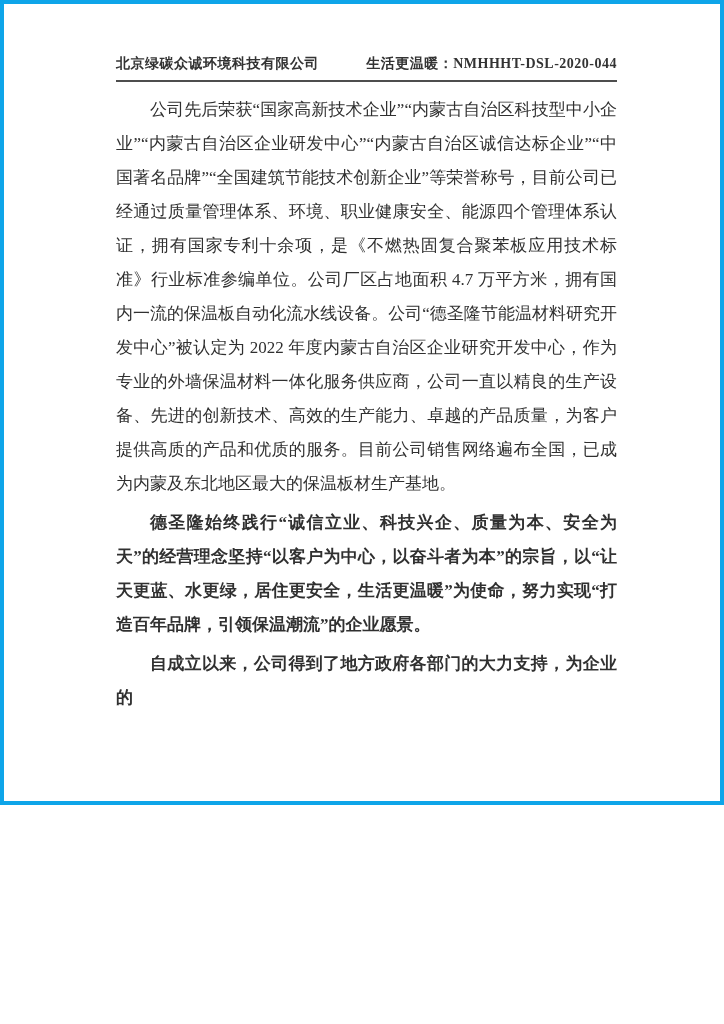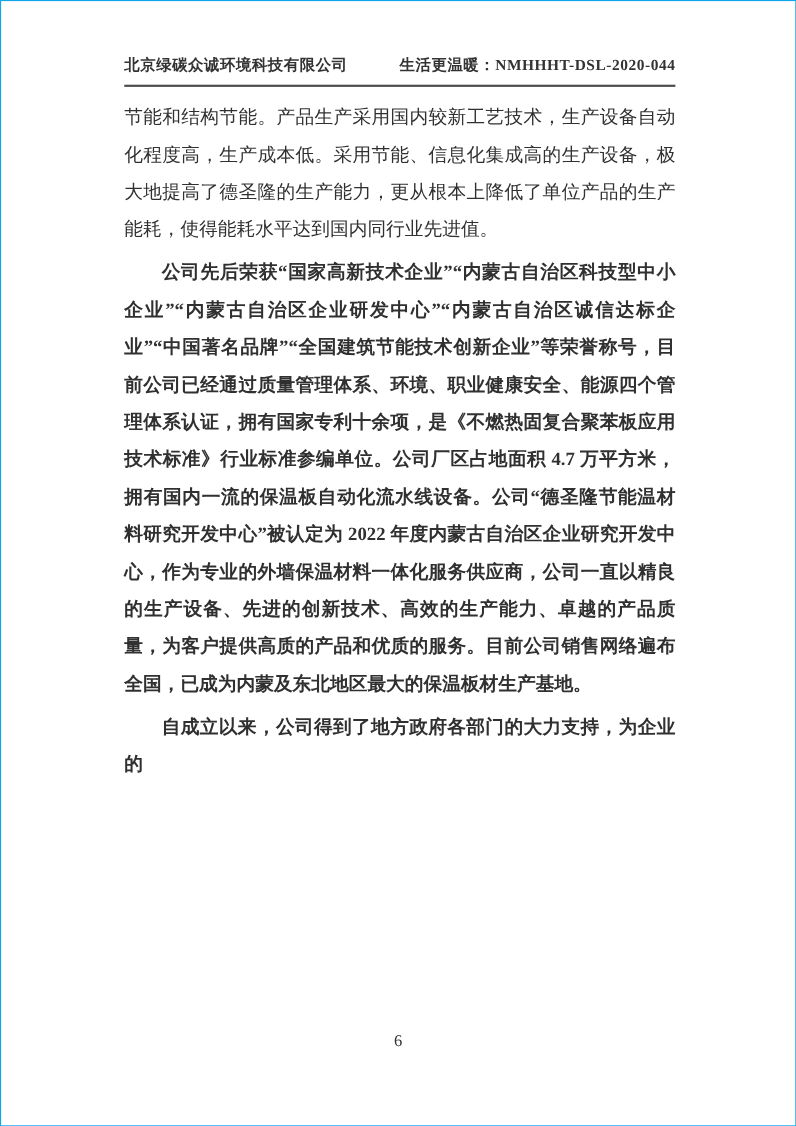--- a/index.html
+++ b/index.html
@@ -1,26 +1,26 @@
 <!DOCTYPE html>
 <html><head>
 <meta charset="utf-8">
 <title>Document Page</title>
 <style>
   html, body { margin: 0; padding: 0; background: #ffffff; }
   .page {
     position: relative;
     width: 724px;
-    height: 1024px;
+    height: 805px;
     background: #ffffff;
     font-family: "Liberation Serif", "DejaVu Serif", serif;
     color: #2f2f2f;
     overflow: hidden;
     box-sizing: border-box;
-    border: 1px solid #0ea5e9;
+    border: 4px solid #0ea5e9;
   }
   .content {
     position: absolute;
     left: 112px;
     top: 50px;
     width: 501px;
   }
   .doc-header {
     display: flex;
     justify-content: space-between;
@@ -59,19 +59,19 @@
 
 <div class="page">
   <div class="content">
     <div class="doc-header">
       <span class="company">北京绿碳众诚环境科技有限公司</span>
       <span class="doc-no">
         <span>生活更温暖：</span><span>NMHHHT-DSL-2020-044</span>
       </span>
     </div>
     <div class="doc-body">
-        <p class="para">节能和结构节能。产品生产采用国内较新工艺技术，生产设备自动化程度高，生产成本低。采用节能、信息化集成高的生产设备，极大地提高了德圣隆的生产能力，更从根本上降低了单位产品的生产能耗，使得能耗水平达到国内同行业先进值。</p>
         <p class="para indent">公司先后荣获“国家高新技术企业”“内蒙古自治区科技型中小企业”“内蒙古自治区企业研发中心”“内蒙古自治区诚信达标企业”“中国著名品牌”“全国建筑节能技术创新企业”等荣誉称号，目前公司已经通过质量管理体系、环境、职业健康安全、能源四个管理体系认证，拥有国家专利十余项，是《不燃热固复合聚苯板应用技术标准》行业标准参编单位。公司厂区占地面积 4.7 万平方米，拥有国内一流的保温板自动化流水线设备。公司“德圣隆节能温材料研究开发中心”被认定为 2022 年度内蒙古自治区企业研究开发中心，作为专业的外墙保温材料一体化服务供应商，公司一直以精良的生产设备、先进的创新技术、高效的生产能力、卓越的产品质量，为客户提供高质的产品和优质的服务。目前公司销售网络遍布全国，已成为内蒙及东北地区最大的保温板材生产基地。</p>
+        <p class="para indent">德圣隆始终践行“诚信立业、科技兴企、质量为本、安全为天”的经营理念坚持“以客户为中心，以奋斗者为本”的宗旨，以“让天更蓝、水更绿，居住更安全，生活更温暖”为使命，努力实现“打造百年品牌，引领保温潮流”的企业愿景。</p>
         <p class="para indent">自成立以来，公司得到了地方政府各部门的大力支持，为企业的</p>
       </div>
   </div>
   <div class="page-number">6</div>
 </div>
 
 </body></html>

